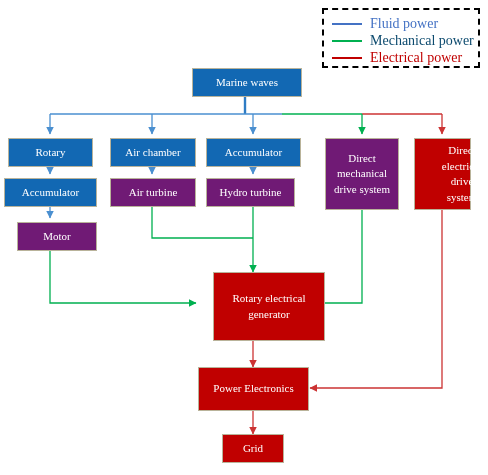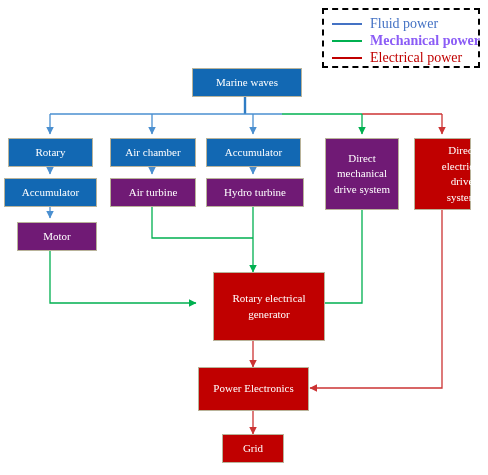--- a/index.html
+++ b/index.html
@@ -48,21 +48,21 @@
     width:30px;height:0;
     border-top:2.5px solid #000;
     margin-right:8px;
     flex:0 0 auto;
   }
   .legend-swatch.blue{border-top-color:#4472C4;}
   .legend-swatch.green{border-top-color:#00B050;}
   .legend-swatch.red{border-top-color:#C00000;}
   .legend-label{font-size:14px;white-space:nowrap;}
   .legend-label.blue{color:#4472C4;}
-  .legend-label.green{color:#8b5cf6;font-weight:bold;}
+  .legend-label.green{color:#0c4a6e;}
   .legend-label.red{color:#C00000;}
 </style>
 </head>
 <body>
 
 <div id="canvas">
 
   <svg id="wires" viewBox="0 0 488 475">
     <defs>
       <marker id="ah-blue" markerWidth="7" markerHeight="7" refX="5.6" refY="3" orient="auto">
@@ -138,21 +138,21 @@
   <div class="node blue" style="left:206px;top:138px;width:95px;height:29px;">Accumulator</div>
 
   <div class="node green" style="left:325px;top:138px;width:74px;height:72px;">Direct mechanical drive system</div>
 
   <div class="node red" style="left:414px;top:138px;width:57px;height:72px;padding-left:41px;">Direct electrical drive system</div>
 
   <div class="node blue" style="left:4px;top:178px;width:93px;height:29px;">Accumulator</div>
 
   <div class="node green" style="left:110px;top:178px;width:86px;height:29px;">Air turbine</div>
 
-  <div class="node green" style="left:206px;top:178px;width:98px;height:29px;">Hydro turbine</div>
+  <div class="node green" style="left:206px;top:178px;width:89px;height:29px;">Hydro turbine</div>
 
   <div class="node green" style="left:17px;top:222px;width:80px;height:29px;">Motor</div>
 
   <div class="node red" style="left:213px;top:272px;width:112px;height:69px;">Rotary electrical generator</div>
 
   <div class="node red" style="left:198px;top:367px;width:111px;height:44px;">Power Electronics</div>
 
   <div class="node red" style="left:222px;top:434px;width:62px;height:29px;">Grid</div>
 
 </div>

